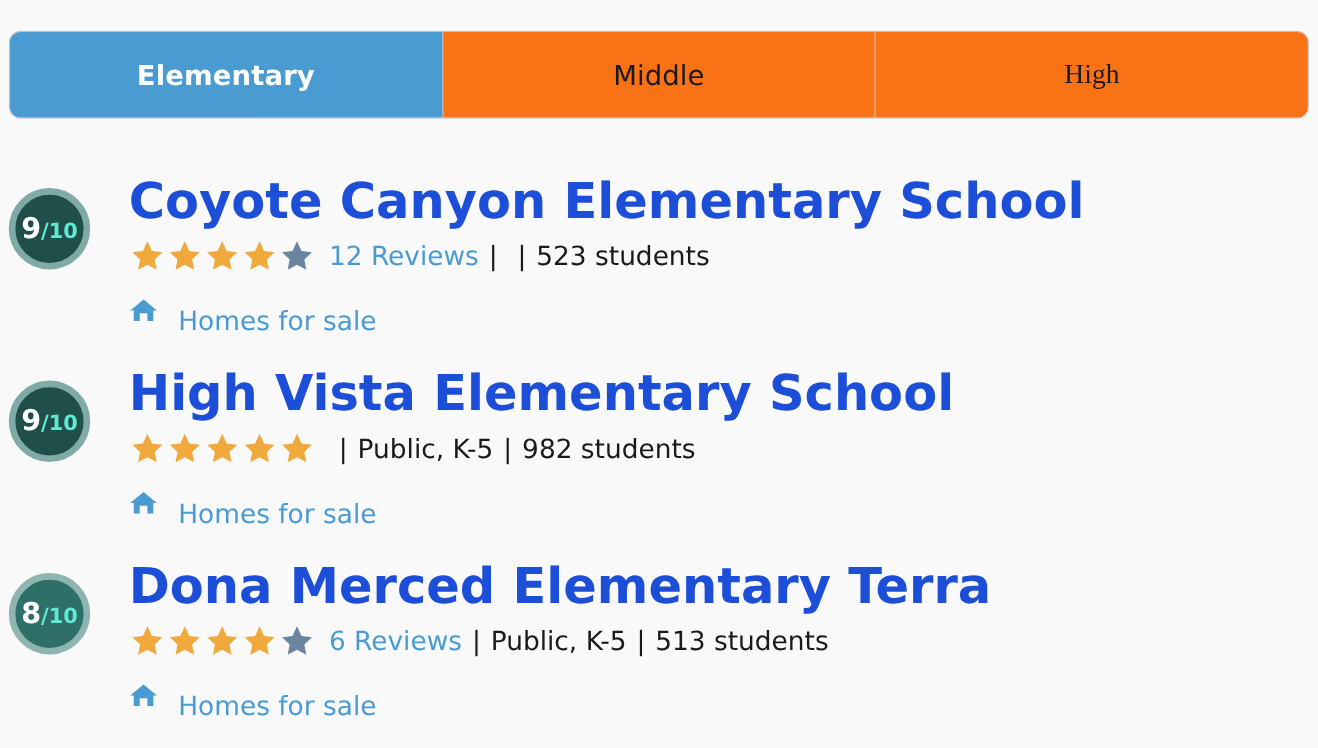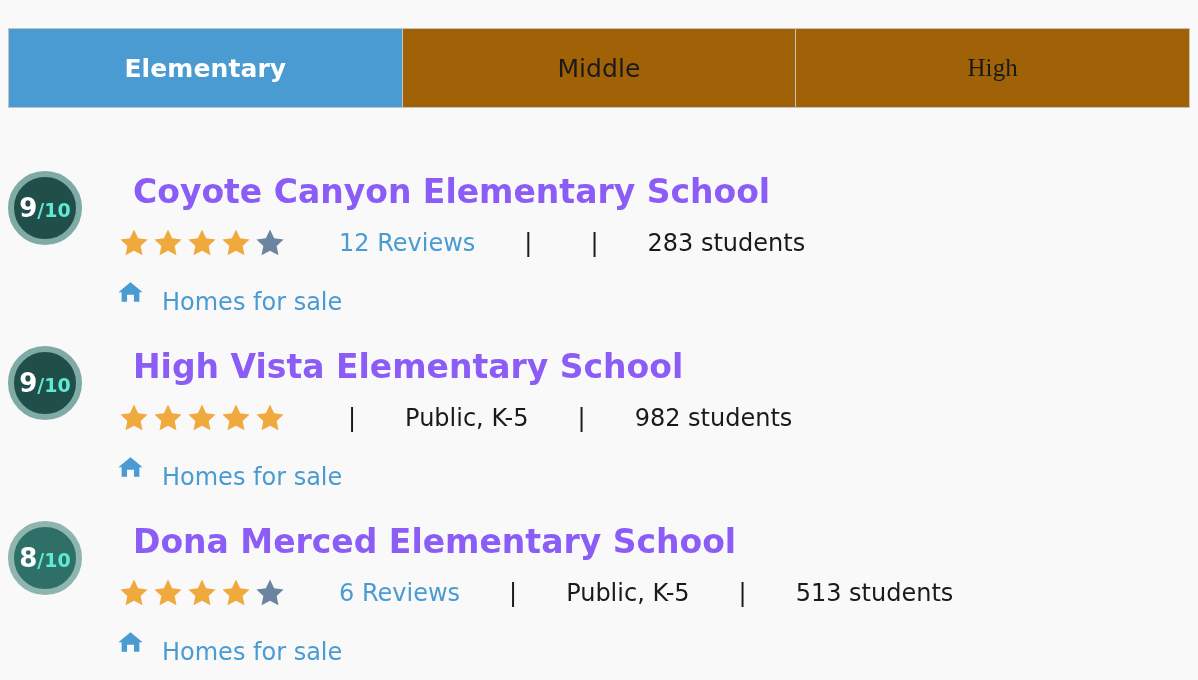--- a/index.html
+++ b/index.html
@@ -16,33 +16,33 @@
 
   
   .tabs {
     position: absolute;
     left: 8px;
     top: 28px;
     width: 1182px;
     height: 80px;
     display: flex;
     border: 1px solid #c3c3c3;
-    border-radius: 0;
+    border-radius: 11px;
     box-sizing: border-box;
     background: #ffffff;
     overflow: hidden;
   }
   .tab {
     flex: 1 1 0;
     display: flex;
     align-items: center;
     justify-content: center;
     font-size: 25px;
     color: #1a1a1a;
-    background: #a16207;
+    background: #f97316;
     border-right: 1px solid #c3c3c3;
     box-sizing: border-box;
     cursor: pointer;
     letter-spacing: 0.1px;
   }
   .tab:last-child { border-right: none; font-family: Liberation Serif, serif; }
   .tab.active {
     background: #4a9bd1;
     color: #ffffff;
     font-weight: bold;
@@ -89,34 +89,33 @@
     color: #5eead4;
   }
 
   .info {
     position: absolute;
     left: 117px;
     top: 0;
     right: 10px;
   }
   .school-name {
-    font-size: 33px;
-    color: #8b5cf6;
+    font-size: 45px;
+    color: #1d4ed8;
     font-weight: bold;
     line-height: 1.15;
-    margin: 16px;
+    margin: 0;
     white-space: nowrap;
     cursor: pointer;
   }
   .meta {
     margin-top: 8px;
     display: flex;
     align-items: center;
     white-space: nowrap;
-    gap: 40px;
   }
   .stars {
     display: inline-flex;
     align-items: center;
     margin-right: 12px;
   }
   .stars svg { display: block; }
   .reviews {
     font-size: 24px;
     color: #4a9bd1;
@@ -192,21 +191,21 @@
             </span>
             <span>
               <svg width="34" height="32" viewBox="0 0 24 24">
                 <path d="M12 1.8l3.1 6.6 7.1 .9-5.2 4.9 1.35 7.0L12 17.8 5.65 21.2 7 14.2 1.8 9.3l7.1-.9z" fill="#6b84a0"></path>
               </svg>
             </span>
           </span>
           <span class="reviews">12 Reviews</span>
           <span class="sep">|</span>
           <span class="sep">|</span>
-          <span class="detail">283 students</span>
+          <span class="detail">523 students</span>
         </div><div class="homes">
           <span style="display: inline-flex; margin-right: 9px;">
             <svg width="27" height="26" viewBox="0 0 24 24" class="home-ico">
               <path d="M12 3L0.8 12.2h3.0V21h5.0v-6.4h6.4V21h5.0v-8.8h3.0z" fill="#4a9bd1"></path>
             </svg>
           </span>
           <span class="home-label">Homes for sale</span>
         </div></div>
     </div>
     <div class="school-row">
@@ -257,21 +256,21 @@
           <span class="home-label">Homes for sale</span>
         </div></div>
     </div>
     <div class="school-row">
       <div class="badge" style="background: rgb(46, 112, 104); border: 6px solid rgb(143, 181, 176);">
         <div class="inner">
           <span class="score">8</span>
           <span class="outof">/10</span>
         </div>
       </div>
-      <div class="info"><div class="school-name">Dona Merced Elementary School</div><div class="meta">
+      <div class="info"><div class="school-name">Dona Merced Elementary Terra</div><div class="meta">
           <span class="stars">
             <span>
               <svg width="34" height="32" viewBox="0 0 24 24">
                 <path d="M12 1.8l3.1 6.6 7.1 .9-5.2 4.9 1.35 7.0L12 17.8 5.65 21.2 7 14.2 1.8 9.3l7.1-.9z" fill="#f0a93c"></path>
               </svg>
             </span>
             <span>
               <svg width="34" height="32" viewBox="0 0 24 24">
                 <path d="M12 1.8l3.1 6.6 7.1 .9-5.2 4.9 1.35 7.0L12 17.8 5.65 21.2 7 14.2 1.8 9.3l7.1-.9z" fill="#f0a93c"></path>
               </svg>

